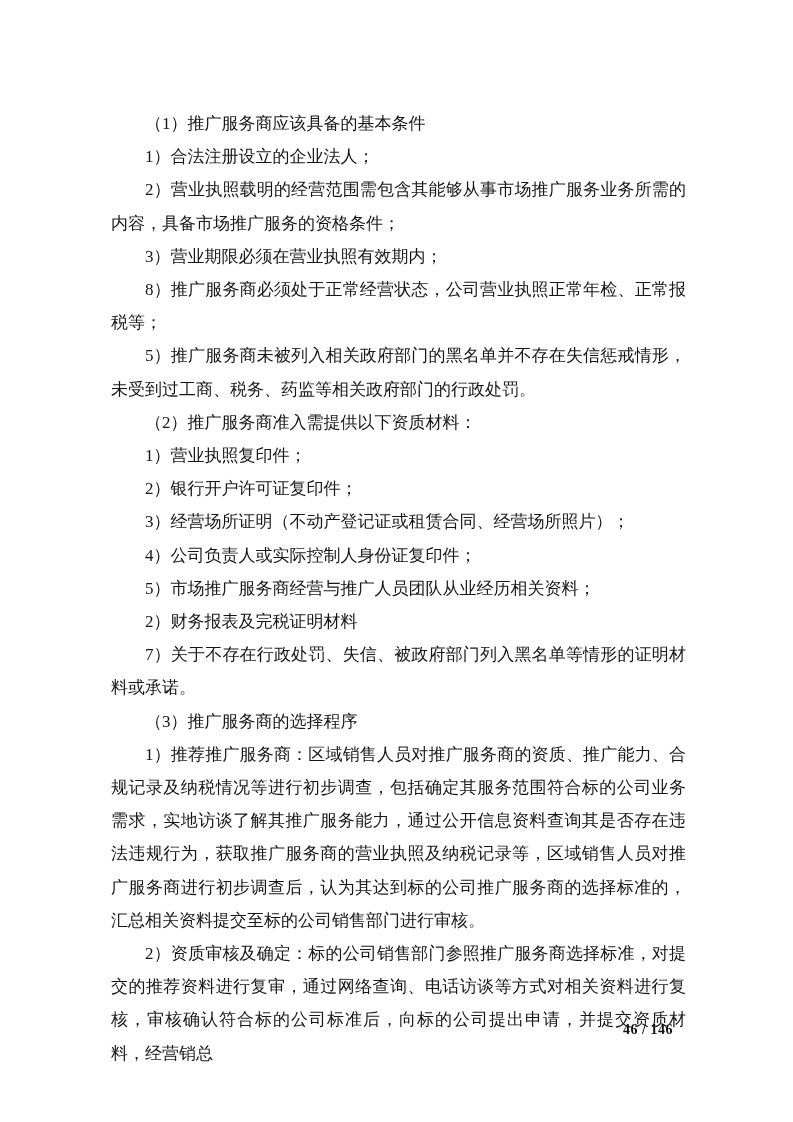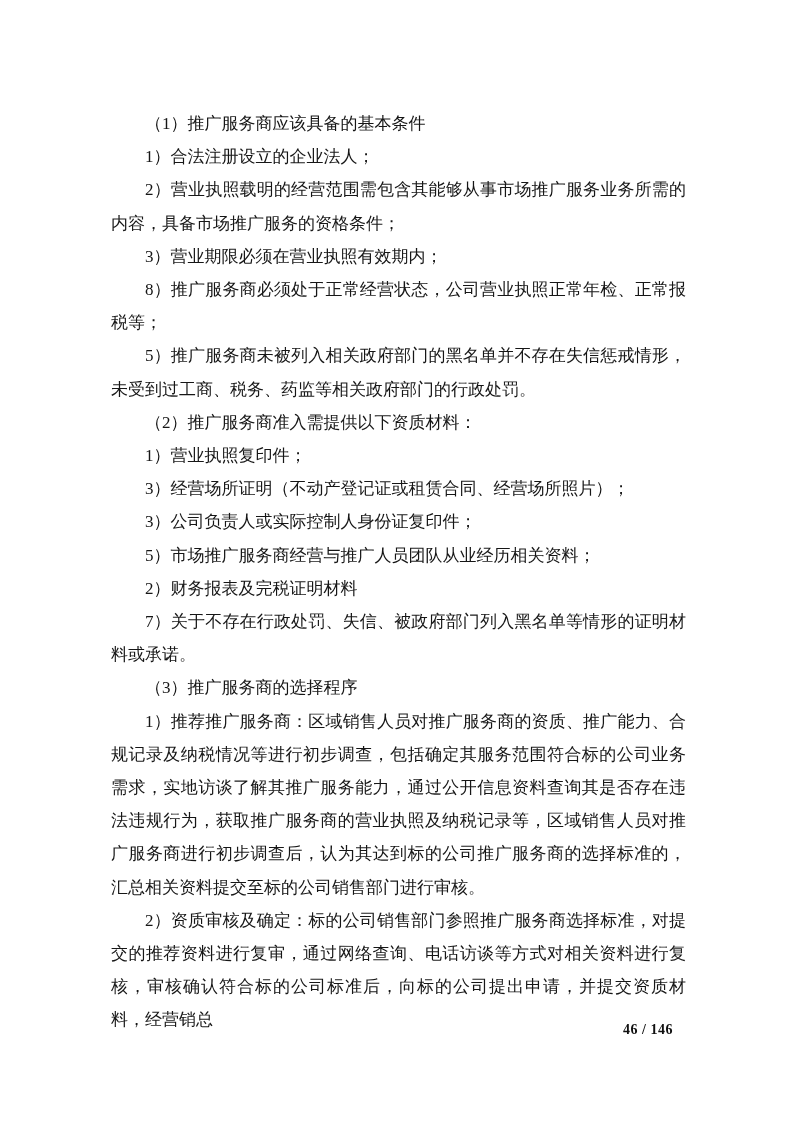--- a/index.html
+++ b/index.html
@@ -52,22 +52,23 @@
 
   <div class="body-text">
     <p>（1）推广服务商应该具备的基本条件</p>
     <p>1）合法注册设立的企业法人；</p>
     <p>2）营业执照载明的经营范围需包含其能够从事市场推广服务业务所需的内容，具备市场推广服务的资格条件；</p>
     <p>3）营业期限必须在营业执照有效期内；</p>
     <p>8）推广服务商必须处于正常经营状态，公司营业执照正常年检、正常报税等；</p>
     <p>5）推广服务商未被列入相关政府部门的黑名单并不存在失信惩戒情形，未受到过工商、税务、药监等相关政府部门的行政处罚。</p>
     <p>（2）推广服务商准入需提供以下资质材料：</p>
     <p>1）营业执照复印件；</p>
+    <p>2）银行开户许可证复印件；</p>
     <p>3）经营场所证明（不动产登记证或租赁合同、经营场所照片）；</p>
-    <p>3）公司负责人或实际控制人身份证复印件；</p>
+    <p>4）公司负责人或实际控制人身份证复印件；</p>
     <p>5）市场推广服务商经营与推广人员团队从业经历相关资料；</p>
     <p>2）财务报表及完税证明材料</p>
     <p>7）关于不存在行政处罚、失信、被政府部门列入黑名单等情形的证明材料或承诺。</p>
     <p>（3）推广服务商的选择程序</p>
     <p>1）推荐推广服务商：区域销售人员对推广服务商的资质、推广能力、合规记录及纳税情况等进行初步调查，包括确定其服务范围符合标的公司业务需求，实地访谈了解其推广服务能力，通过公开信息资料查询其是否存在违法违规行为，获取推广服务商的营业执照及纳税记录等，区域销售人员对推广服务商进行初步调查后，认为其达到标的公司推广服务商的选择标准的，汇总相关资料提交至标的公司销售部门进行审核。</p>
     <p>2）资质审核及确定：标的公司销售部门参照推广服务商选择标准，对提交的推荐资料进行复审，通过网络查询、电话访谈等方式对相关资料进行复核，审核确认符合标的公司标准后，向标的公司提出申请，并提交资质材料，经营销总</p>
   </div>
 
   <div class="page-footer">46 / 146</div>
 

